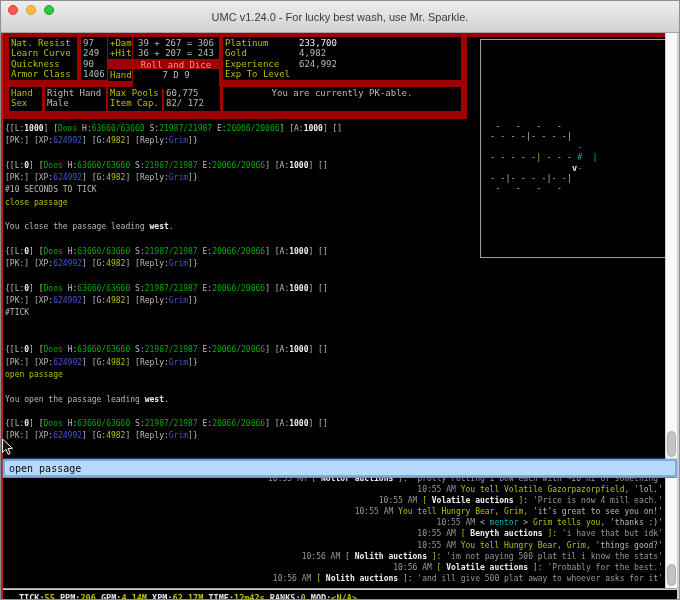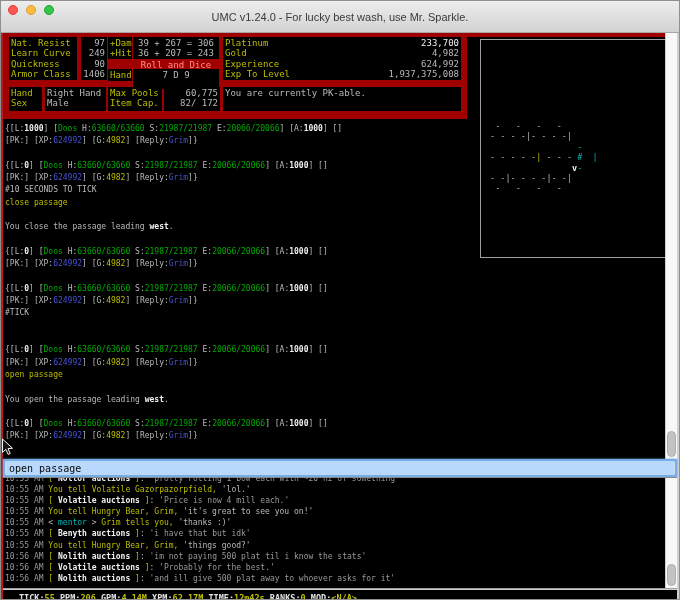--- a/index.html
+++ b/index.html
@@ -21,38 +21,38 @@
 
   
   .terminal-view { position:relative; height:426px; background:#000; overflow:hidden; }
   .red-strip { position:absolute; left:0; top:0; right:12px; height:4px; background:#a00000; }
 
   .stats-panel { position:absolute; left:0; top:2px; width:464px; height:84px; background:#a00000; font-size:9px; }
   .cell { position:absolute; background:#000; padding:1px 2px; overflow:hidden; }
   .cell .row { height:10.3px; line-height:10.3px; white-space:pre; }
   .ylw { color:#bdbd00; }
   .val { color:#b9b9b9; }
-  .rt  { text-align:right; }
+  .rt  { }
   .ctr { text-align:center; }
   .bw  { color:#f0f0f0; font-weight:normal; }
   .cellA { left:6px;   top:2px;  width:68px;  height:43px; }
   .cellB { left:78px;  top:2px;  width:26px;  height:43px; }
   .cellC { left:105px; top:2px;  width:24px;  height:22px; }
   .cellD1{ left:130px; top:2px;  width:86px;  height:22px; }
   .roll  { position:absolute; left:130px; top:25px; width:86px; text-align:center; color:#ff8e8e;
            height:10.3px; line-height:10.3px; }
   .cellHand { left:105px; top:34px; width:24px; height:12px; }
   .cellD2{ left:130px; top:34px; width:86px;  height:20px; }
   .cellE { left:220px; top:2px;  width:76px;  height:43px; }
   .cellF { left:294px; top:2px;  width:164px; height:43px; }
   .cellG { left:6px;   top:52px; width:33px;  height:24px; }
   .cellH { left:42px;  top:52px; width:61px;  height:24px; }
   .cellI { left:105px; top:52px; width:54px;  height:24px; }
   .cellJ { left:161px; top:52px; width:56px;  height:24px; }
-  .cellK { left:220px; top:52px; width:238px; height:24px; }
+  .cellK { left:220px; top:52px; width:238px; height:24px;text-align:center; }
 
   .map-box { position:absolute; left:477px; top:6px; width:188px; height:219px;
              background:#000; border:1px solid #9e9e9e; overflow:hidden; }
   .map-lines { padding:81px 0 0 4px; font-size:8.5px; }
   .map-lines .line { height:10.4px; line-height:10.4px; white-space:pre; }
 
   .term-text { position:absolute; left:2px; top:90px; right:14px; font-size:8px; }
   .term-text .line { height:12.3px; line-height:12.3px; white-space:pre; }
 
   
@@ -72,21 +72,21 @@
 
   
   .input-row { height:18px; background:#fff; border:2px solid #77ace4; box-shadow:0 0 3px #6aa2df inset, 0 0 2px #6aa2df;
                position:relative; }
   .selection { position:absolute; left:1px; right:1px; top:0; bottom:0; background:#b9d9fc; display:flex; align-items:center; }
   .input-text { font-size:10px; color:#0a0a0a; padding-left:3px; white-space:pre; }
 
   
   .chat-area { position:relative; height:111px; background:#000; border-top:1px solid #8a8a8a; overflow:hidden; }
   .chat-lines { position:absolute; left:2px; top:-5px; right:14px; font-size:8px; }
-  .chat-lines .line { height:11.1px; line-height:11.1px; white-space:pre; }
+  .chat-lines .line { height:11.1px; line-height:11.1px; white-space:pre;text-align:right; }
 
   
   .sep { height:2px; background:#cfcfcf; border-top:1px solid #9f9f9f; }
   .status-bar { height:17px; background:#000; padding:3px 16px; font-size:8.5px; }
   .status-bar .line { white-space:pre; }
   .status-bar span { font-weight:bold; }
   .status-bar .sg-w { color:#e2e2e2; }
   .bottom-strip { height:8px; background:#d2d2d2; border-top:1px solid #9a9a9a; }
 
   .cursor { position:absolute; left:0px; top:437px; z-index:10; }
@@ -141,21 +141,20 @@
         <div class="cell cellE">
           <div class="row ylw">Platinum</div>
           <div class="row ylw">Gold</div>
           <div class="row ylw">Experience</div>
           <div class="row ylw">Exp To Level</div>
         </div>
         <div class="cell cellF">
           <div class="row bw rt">233,700</div>
           <div class="row val rt">4,982</div>
           <div class="row val rt">624,992</div>
-          <div class="row val rt">1,937,375,008</div>
         </div>
         <div class="cell cellG">
           <div class="row ylw">Hand</div>
           <div class="row ylw">Sex</div>
         </div>
         <div class="cell cellH">
           <div class="row val">Right Hand</div>
           <div class="row val">Male</div>
         </div>
         <div class="cell cellI">

